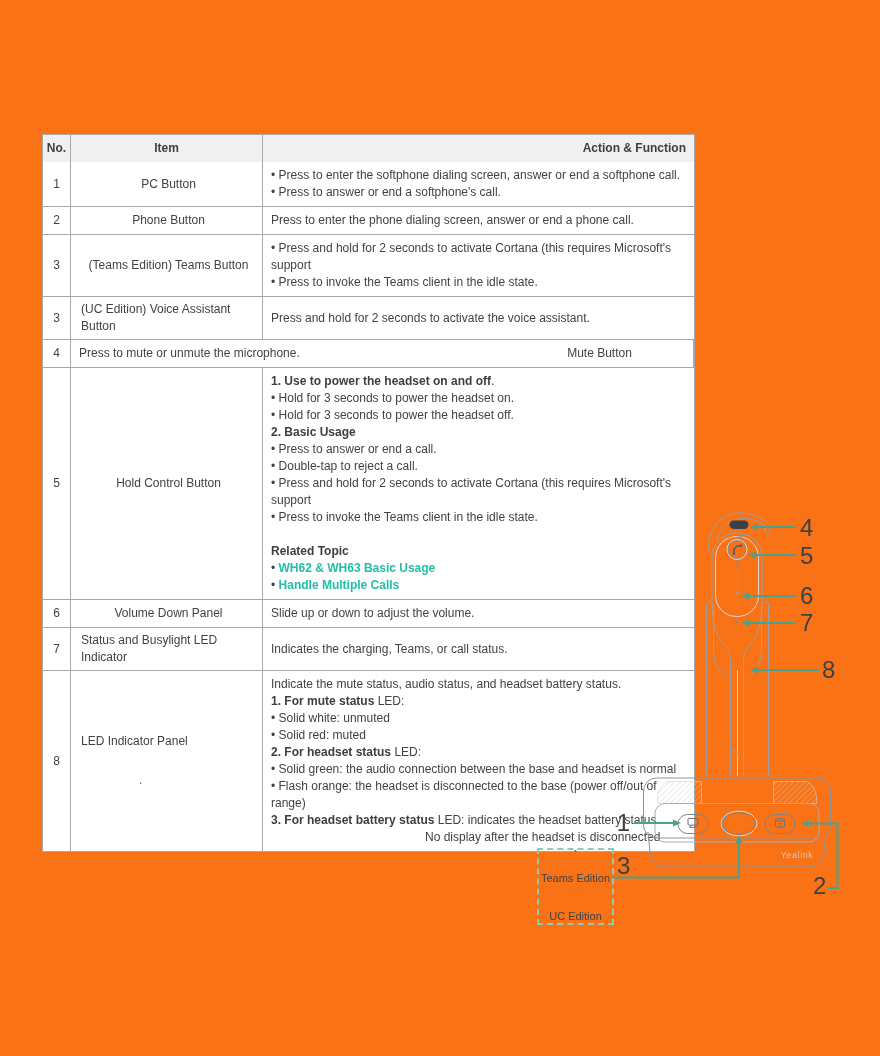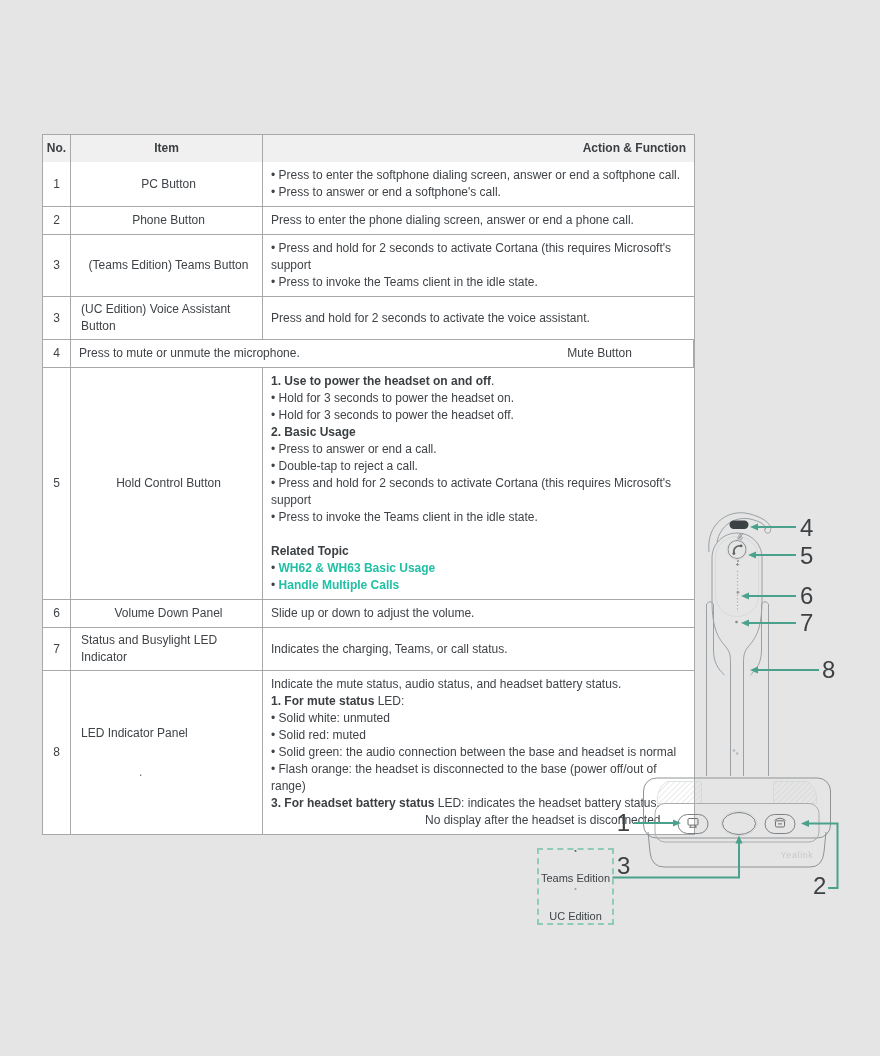--- a/index.html
+++ b/index.html
@@ -1,18 +1,18 @@
 <!DOCTYPE html>
 <html><head>
 <meta charset="utf-8">
 <style>
   * { margin:0; padding:0; box-sizing:border-box; }
   html,body { background:#ffffff; }
   .page {
-    position:relative; width:880px; height:1056px; background:#e5e5e5;
+    position:relative; width:880px; height:1056px; background:#f97316;
     font-family:"Liberation Sans", sans-serif; color:#3f4347; overflow:hidden;
   }
 
   
   .spec-table {
     position:absolute; left:42px; top:134px; width:653px;
     border:1px solid #a8a8a8; font-size:12px; line-height:17px; background:#fff;
   }
   .trow { display:flex; border-top:1px solid #a8a8a8; min-height:28px; }
   .trow:first-child { border-top:none; }
@@ -169,20 +169,21 @@
           </div>
           <div class="cell c-item has-note">
             <span>LED Indicator Panel</span>
             <span class="item-note">.</span>
           </div>
           <div class="cell c-action">
             <div class="line"><span>Indicate the mute status, audio status, and headset battery status.</span></div>
             <div class="line"><b>1. For mute status</b><span> LED:</span></div>
             <div class="line"><span>• Solid white: unmuted</span></div>
             <div class="line"><span>• Solid red: muted</span></div>
+            <div class="line"><b>2. For headset status</b><span> LED:</span></div>
             <div class="line"><span>• Solid green: the audio connection between the base and headset is normal</span></div>
             <div class="line"><span>• Flash orange: the headset is disconnected to the base (power off/out of range)</span></div>
             <div class="line"><b>3. For headset battery status</b><span> LED: indicates the headset battery status.</span></div>
             <div class="line indent"><span>No display after the headset is disconnected</span></div>
           </div>
         </div>
       </div>
   </div>
 
   <svg class="diagram-svg" width="300" height="440" viewBox="0 0 300 440">

